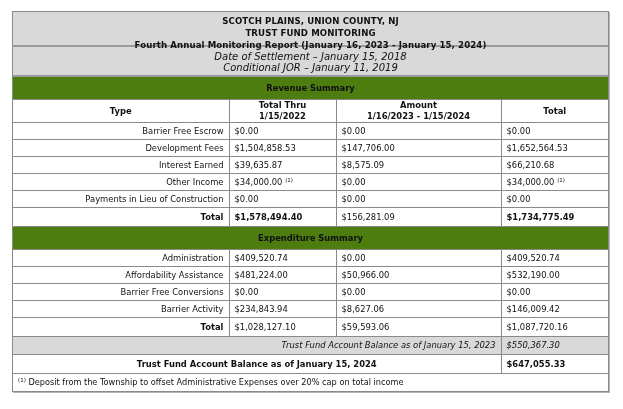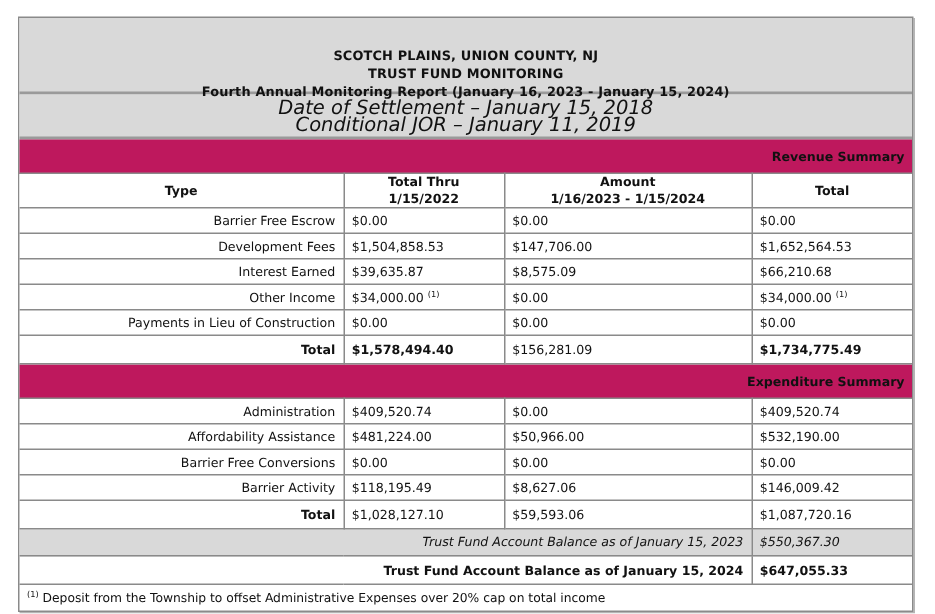--- a/index.html
+++ b/index.html
@@ -1,40 +1,40 @@
 <!DOCTYPE html>
 <html><head>
   <meta charset="utf-8">
   <style>
     html, body { margin: 0; padding: 0; background: #ffffff; }
     body { width: 623px; height: 409px; position: relative; overflow: hidden;
            font-family: "DejaVu Sans", sans-serif; color: #111; }
     .report { position: absolute; left: 12px; top: 11px; width: 595px;
               border: 1px solid #8a8a8a; box-shadow: 1px 1px 0 #b5b5b5; background: #fff; }
     .gray { background: #d9d9d9; }
-    .title-box { height: 51px; border-bottom: 2px solid #9a9a9a; text-align: center;
-                 font-size: 8.6px; line-height: 12px; padding-top: 20px; box-sizing: border-box; }
+    .title-box { height: 35px; border-bottom: 2px solid #9a9a9a; text-align: center;
+                 font-size: 8.6px; line-height: 12px; padding-top: 3px; box-sizing: border-box; }
     .title-box .b { font-weight: bold; letter-spacing: 0.1px; }
     .title-box .i { }
     .date-box { height: 30px; border-bottom: 2px solid #9a9a9a; text-align: center;
-                font-size: 13px; font-style: italic; line-height: 11px; padding-top: 4px; box-sizing: border-box; }
+                font-size: 10px; font-style: italic; line-height: 11px; padding-top: 4px; box-sizing: border-box; }
     table { border-collapse: collapse; width: 595px; table-layout: fixed; font-size: 8.4px; }
     td, th { border: 1px solid #8a8a8a; padding: 0 5px; height: 16px; line-height: 11px; }
-    tr.section td { height: 22px; font-weight: bold; background: #be185d; text-align: right; }
+    tr.section td { height: 22px; font-weight: bold; background: #4d7c0f; text-align: center; }
     tr.hdr th { height: 22px; font-weight: bold; text-align: center; background: #fff; }
     td.label { text-align: right; }
     td.num { text-align: left; }
     td.total-label { text-align: right; font-weight: bold; }
     tr.total td { height: 18px; }
     .bold { font-weight: bold; }
     sup { font-size: 5.5px; vertical-align: 3px; line-height: 0; }
     tr.bal23 td { background: #d9d9d9; font-style: italic; height: 17px; }
     tr.bal23 td.r { text-align: right; padding-left: 24px; }
     tr.bal24 td { font-weight: bold; height: 18px; }
-    tr.bal24 td.r { text-align: right; }
+    tr.bal24 td.r { text-align: center; }
     tr.foot td { height: 17px; text-align: left; font-size: 8.2px; }
     tr:first-child td { border-top: none; }
     td:first-child, th:first-child { border-left: none; }
     td:last-child, th:last-child { border-right: none; }
     tr:last-child td { border-bottom: none; }
   </style>
 </head>
 <body>
 
 <div class="report">
@@ -125,21 +125,21 @@
         <td class="num">$532,190.00</td>
       </tr>
       <tr>
         <td class="label">Barrier Free Conversions</td>
         <td class="num">$0.00</td>
         <td class="num">$0.00</td>
         <td class="num">$0.00</td>
       </tr>
       <tr>
         <td class="label">Barrier Activity</td>
-        <td class="num">$118,195.49</td>
+        <td class="num">$234,843.94</td>
         <td class="num">$8,627.06</td>
         <td class="num">$146,009.42</td>
       </tr>
       <tr class="total">
         <td class="total-label">Total</td>
         <td class="num">$1,028,127.10</td>
         <td class="num">$59,593.06</td>
         <td class="num">$1,087,720.16</td>
       </tr>
 

